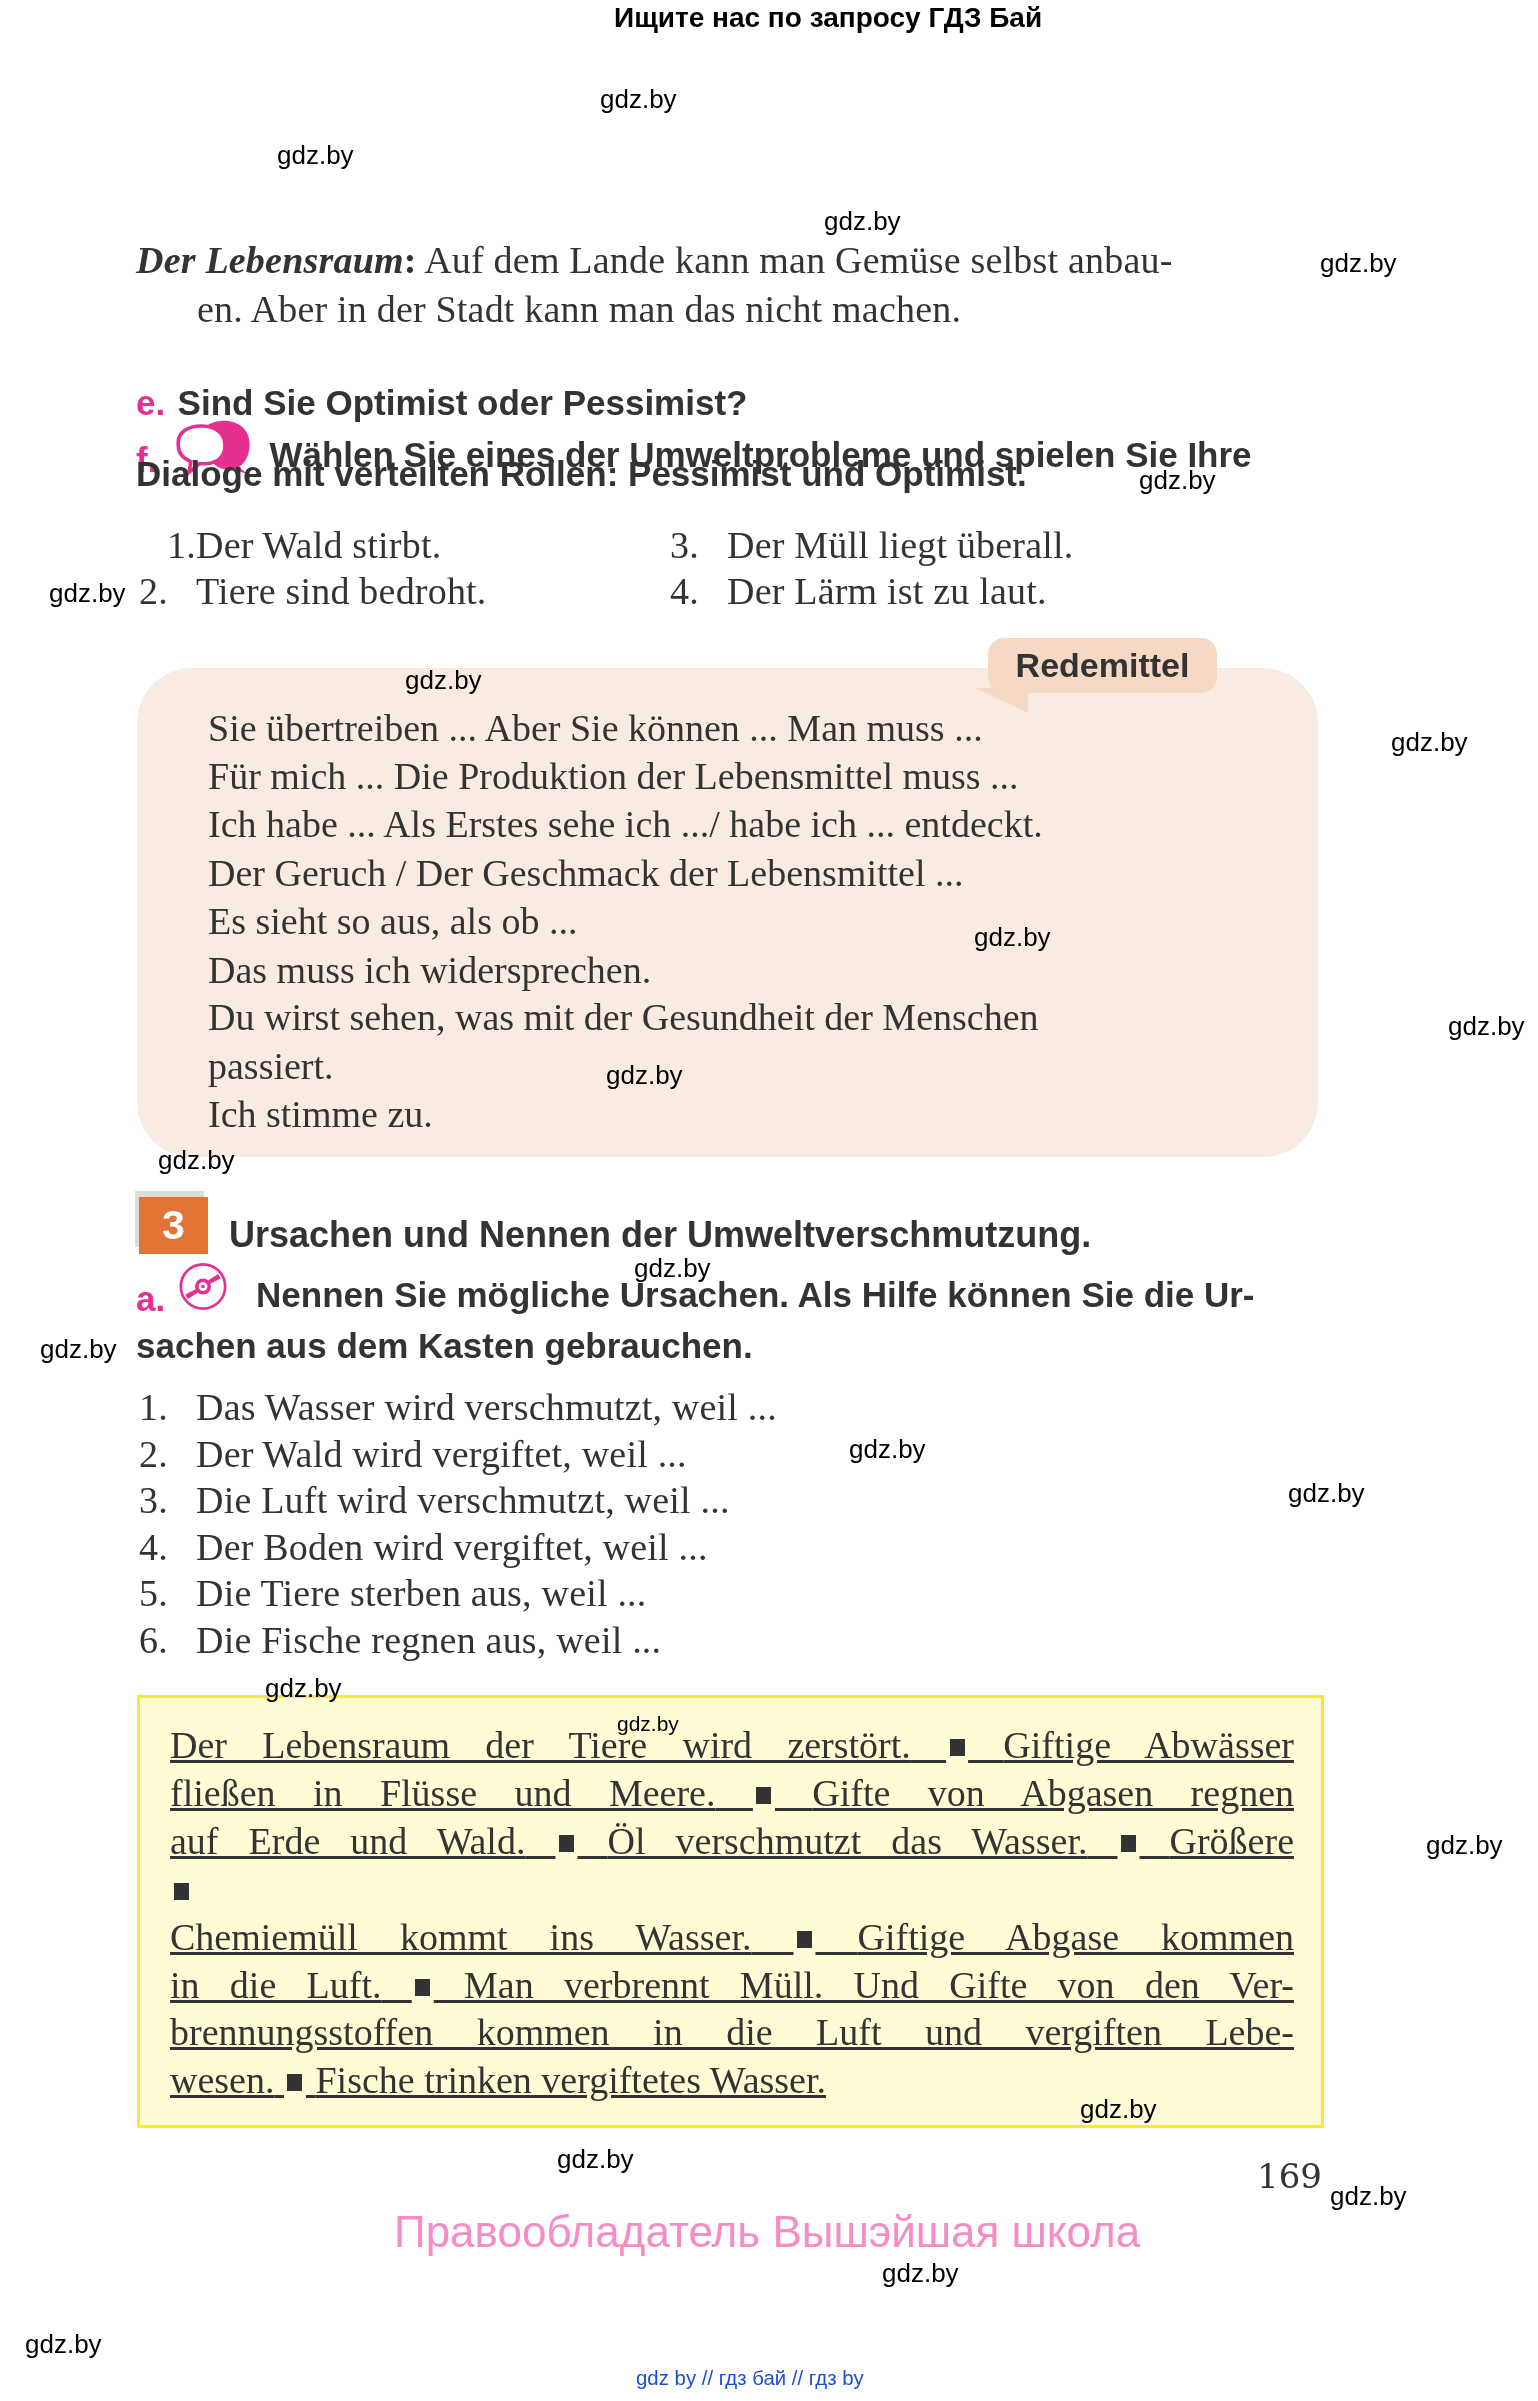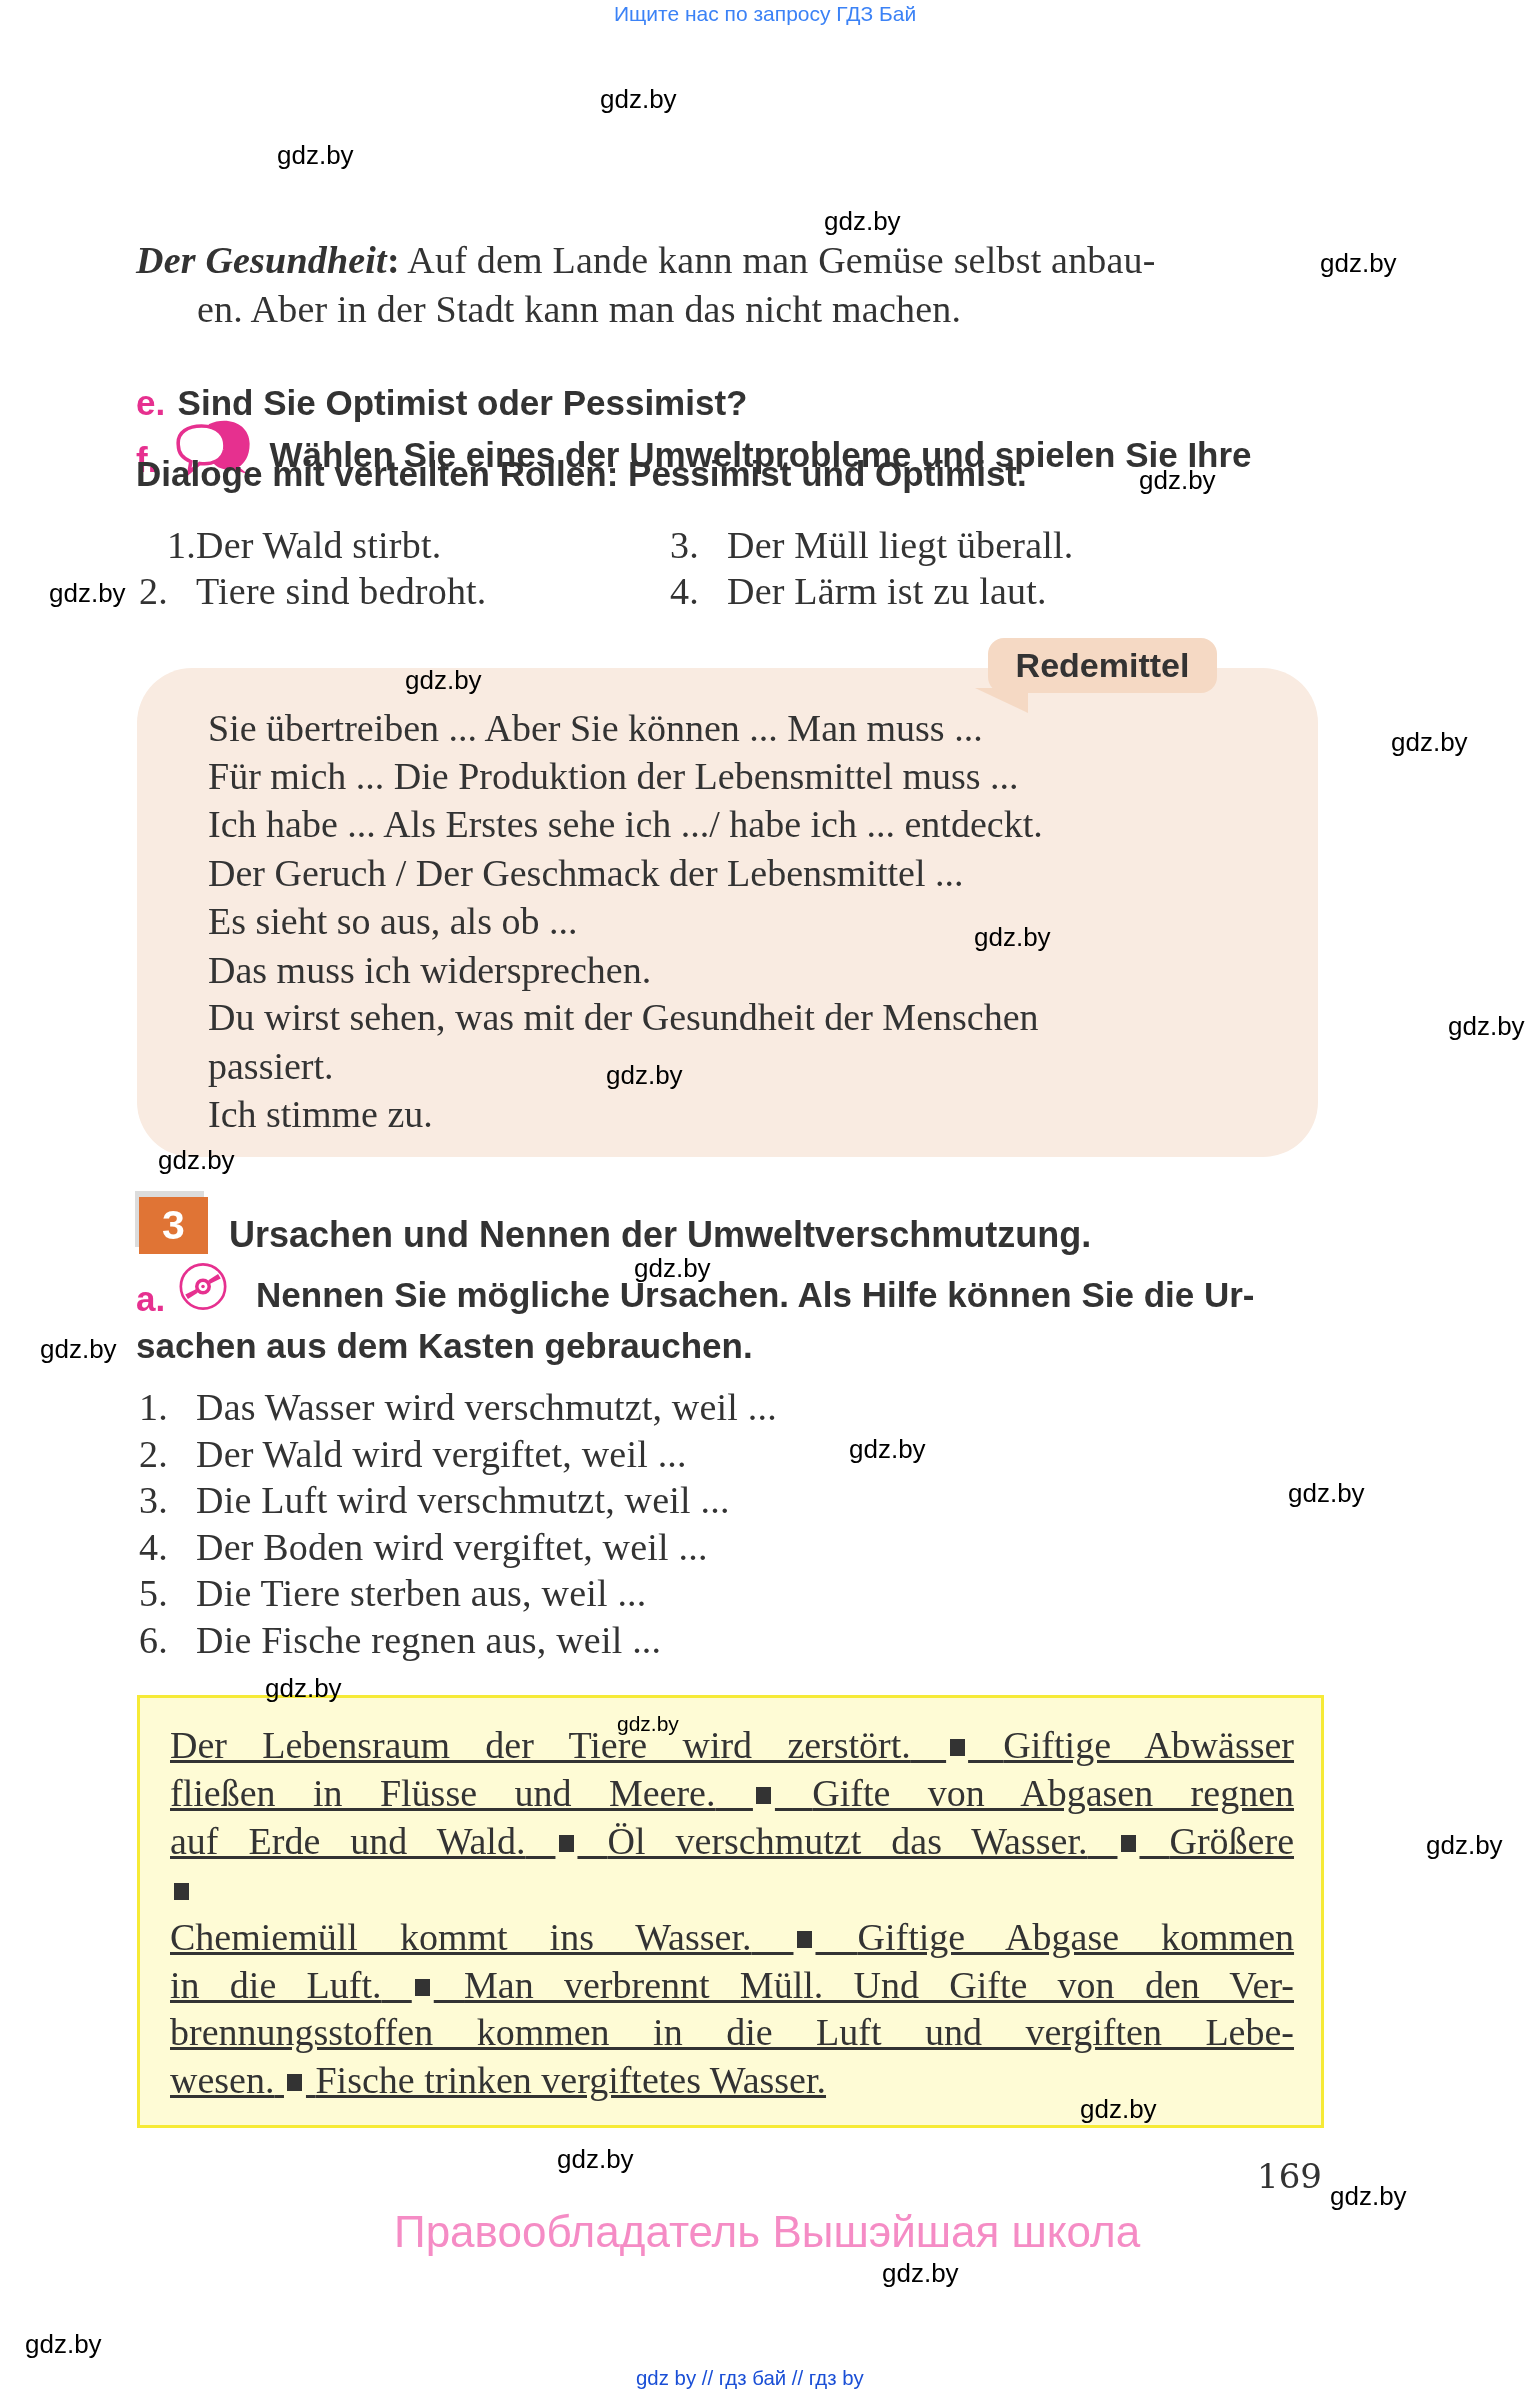--- a/index.html
+++ b/index.html
@@ -3,21 +3,21 @@
 <meta charset="utf-8">
 <style>
   html, body { margin:0; padding:0; background:#ffffff; }
   body { width:1539px; height:2401px; position:relative; overflow:hidden; }
   .abs { position:absolute; white-space:nowrap; }
   .sans { font-family:"Liberation Sans", "DejaVu Sans", sans-serif; }
   .body-text { font-family:"Liberation Serif", "DejaVu Serif", serif; font-size:38px; color:#333333; letter-spacing:0.2px; }
   .task { font-family:"Liberation Sans", "DejaVu Sans", sans-serif; font-weight:bold; font-size:35px; color:#333333; }
   .letter { color:#e6308f; font-family:"Liberation Sans", "DejaVu Sans", sans-serif; font-weight:bold; font-size:35px; }
   .wm { font-family:"Liberation Sans", "DejaVu Sans", sans-serif; font-size:26px; color:#000000; }
-  .top-banner { color:#3b82f6; font-size:21px; }
+  .top-banner { color:#000000; font-size:28px;font-weight:bold; }
   .num { display:inline-block; width:57px; }
   .redemittel-box { position:absolute; left:137px; top:668px; width:1181px; height:489px; background:#f9ebe1; border-radius:55px; }
   .redemittel-tab { position:absolute; left:988px; top:638px; width:229px; height:55px; background:#f5d9c4; border-radius:16px; display:flex; align-items:center; justify-content:center; font-family:"Liberation Sans", "DejaVu Sans", sans-serif; font-weight:bold; font-size:34px; color:#333333; }
   .tab-tail { position:absolute; left:975px; top:688px; width:0; height:0; border-top:25px solid #f5d9c4; border-left:53px solid transparent; }
   .rm-line { position:absolute; left:208px; font-family:"Liberation Serif", "DejaVu Serif", serif; font-size:38px; color:#333333; white-space:nowrap; }
   .sec-shadow { position:absolute; left:135px; top:1191px; width:69px; height:56px; background:#dcdcdc; }
   .sec-box { position:absolute; left:139px; top:1197px; width:69px; height:57px; background:#e07435; color:#ffffff; font-family:"Liberation Sans", "DejaVu Sans", sans-serif; font-weight:bold; font-size:41px; display:flex; align-items:center; justify-content:center; }
   .yellow-box { position:absolute; left:137px; top:1695px; width:1181px; height:427px; background:#fefbd5; border:3.5px solid #f6ea36; }
   .yb-line { position:absolute; left:170px; width:1124px; font-family:"Liberation Serif", "DejaVu Serif", serif; font-size:38px; color:#333333; white-space:nowrap; text-align:justify; text-align-last:justify;text-decoration:underline; }
   .yb-line.last { text-align-last:left; }
@@ -25,21 +25,21 @@
   .copyright { color:#f58cc5; font-size:44px; }
   .footer-links { color:#1a4fd6; font-size:20.4px; }
   .page-num { font-family:"DejaVu Serif", "Liberation Serif", serif; font-size:34px; color:#333333; }
 </style>
 </head>
 <body>
 
 <div class="abs sans top-banner" style="left:614px; top:1.8px;">Ищите нас по запросу ГДЗ Бай</div>
 
 <div class="abs body-text" style="left:136px; top:238px;">
-  <i><b style="font-weight:bold;">Der Gesundheit</b></i><b>:</b><span> Auf dem Lande kann man Gemüse selbst anbau-</span>
+  <i><b style="font-weight:bold;">Der Lebensraum</b></i><b>:</b><span> Auf dem Lande kann man Gemüse selbst anbau-</span>
 </div>
 <div class="abs body-text" style="left:197px; top:287px;">en. Aber in der Stadt kann man das nicht machen.</div>
 
 <div class="abs" style="left:136px; top:383px;">
   <span class="letter">e.</span>
   <span class="task" style="margin-left:8.9px;">Sind Sie Optimist oder Pessimist?</span>
 </div>
 
 <div class="abs" style="left:136px; top:417px;">
   <span class="letter" style="vertical-align:-5.3px;">f.</span>

